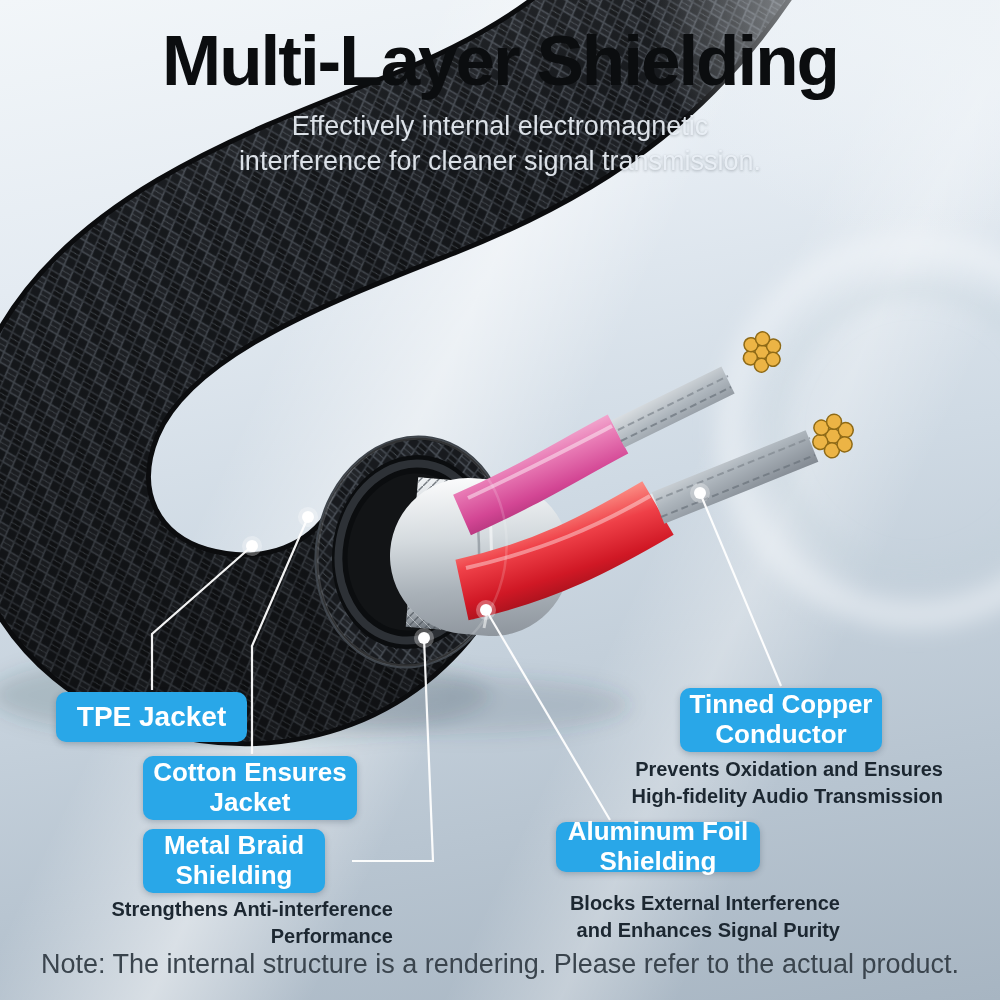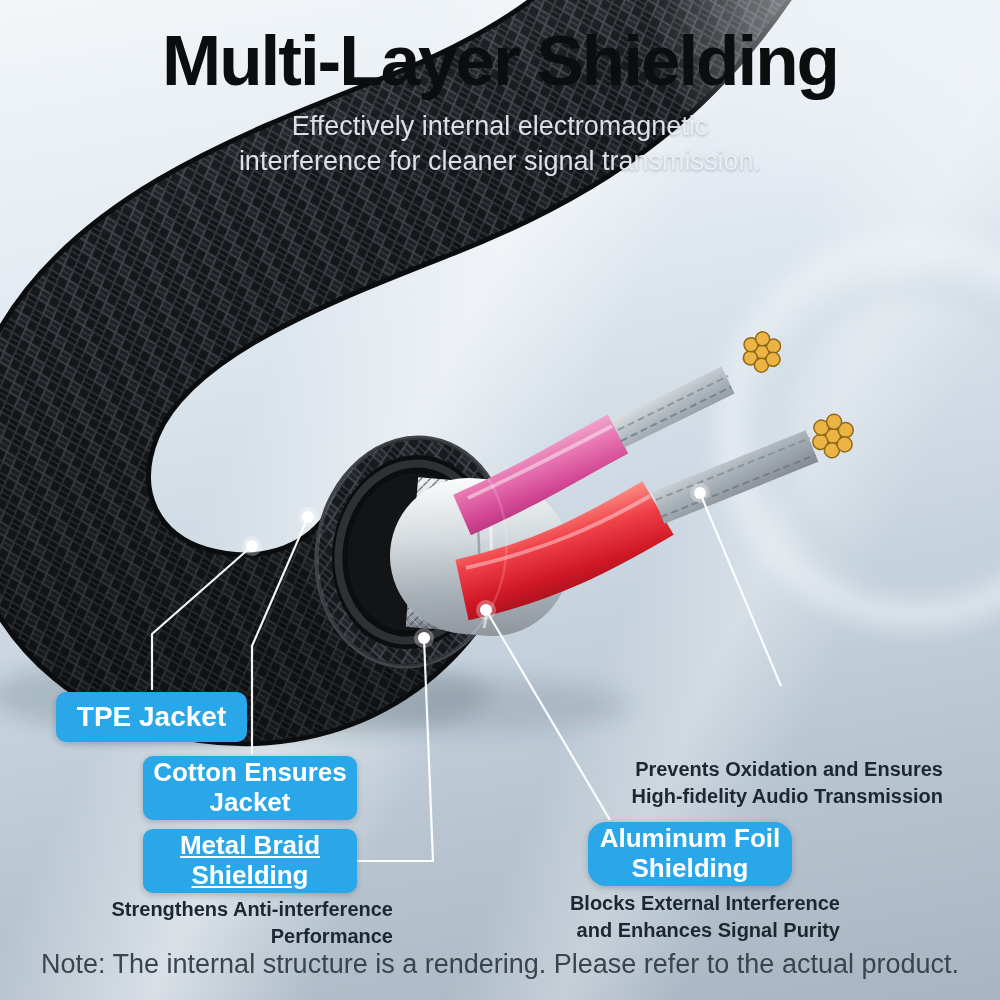--- a/index.html
+++ b/index.html
@@ -30,23 +30,23 @@
     position:absolute; z-index:4;
     background:var(--accent,#29A7E8); color:#fff; font-weight:bold;
     text-align:center; border-radius:10px;
     display:flex; flex-direction:column; justify-content:center; align-items:center;
     font-size:26px; line-height:1.14; box-shadow:0 2px 6px rgba(20,40,60,.25);
   }
   .tag span{ display:block; }
 
   #tag-tpe      { left:56px;  top:692px; width:191px; height:50px; font-size:28px; }
   #tag-cotton   { left:143px; top:756px; width:214px; height:64px; }
-  #tag-metal    { left:143px; top:829px; width:214px; height:64px;text-decoration:underline; }
+  #tag-metal    { left:143px; top:829px; width:182px; height:64px; }
   #tag-tinned   { left:680px; top:688px; width:202px; height:64px; }
-  #tag-aluminum { left:588px; top:822px; width:204px; height:64px;border-radius:18px; }
+  #tag-aluminum { left:556px; top:822px; width:204px; height:50px; }
 
   .desc{
     position:absolute; z-index:4; text-align:right;
     font-size:20px; line-height:1.34; font-weight:600; color:#1c2731;
   }
   .desc span{ display:block; }
   #desc-metal    { left:88px;  top:896px; width:305px; }
   #desc-tinned   { left:628px; top:756px; width:315px; }
   #desc-aluminum { left:540px; top:890px; width:300px; }
 
@@ -240,20 +240,24 @@
   <div class="tag" id="tag-cotton">
     <span>Cotton Ensures</span>
     <span>Jacket</span>
   </div>
 
   <div class="tag" id="tag-metal">
     <span>Metal Braid</span>
     <span>Shielding</span>
   </div>
 
+  <div class="tag" id="tag-tinned">
+    <span>Tinned Copper</span>
+    <span>Conductor</span>
+  </div>
 
   <div class="tag" id="tag-aluminum">
     <span>Aluminum Foil</span>
     <span>Shielding</span>
   </div>
 
   <div class="desc" id="desc-metal">
     <span>Strengthens Anti-interference</span>
     <span>Performance</span>
   </div>

